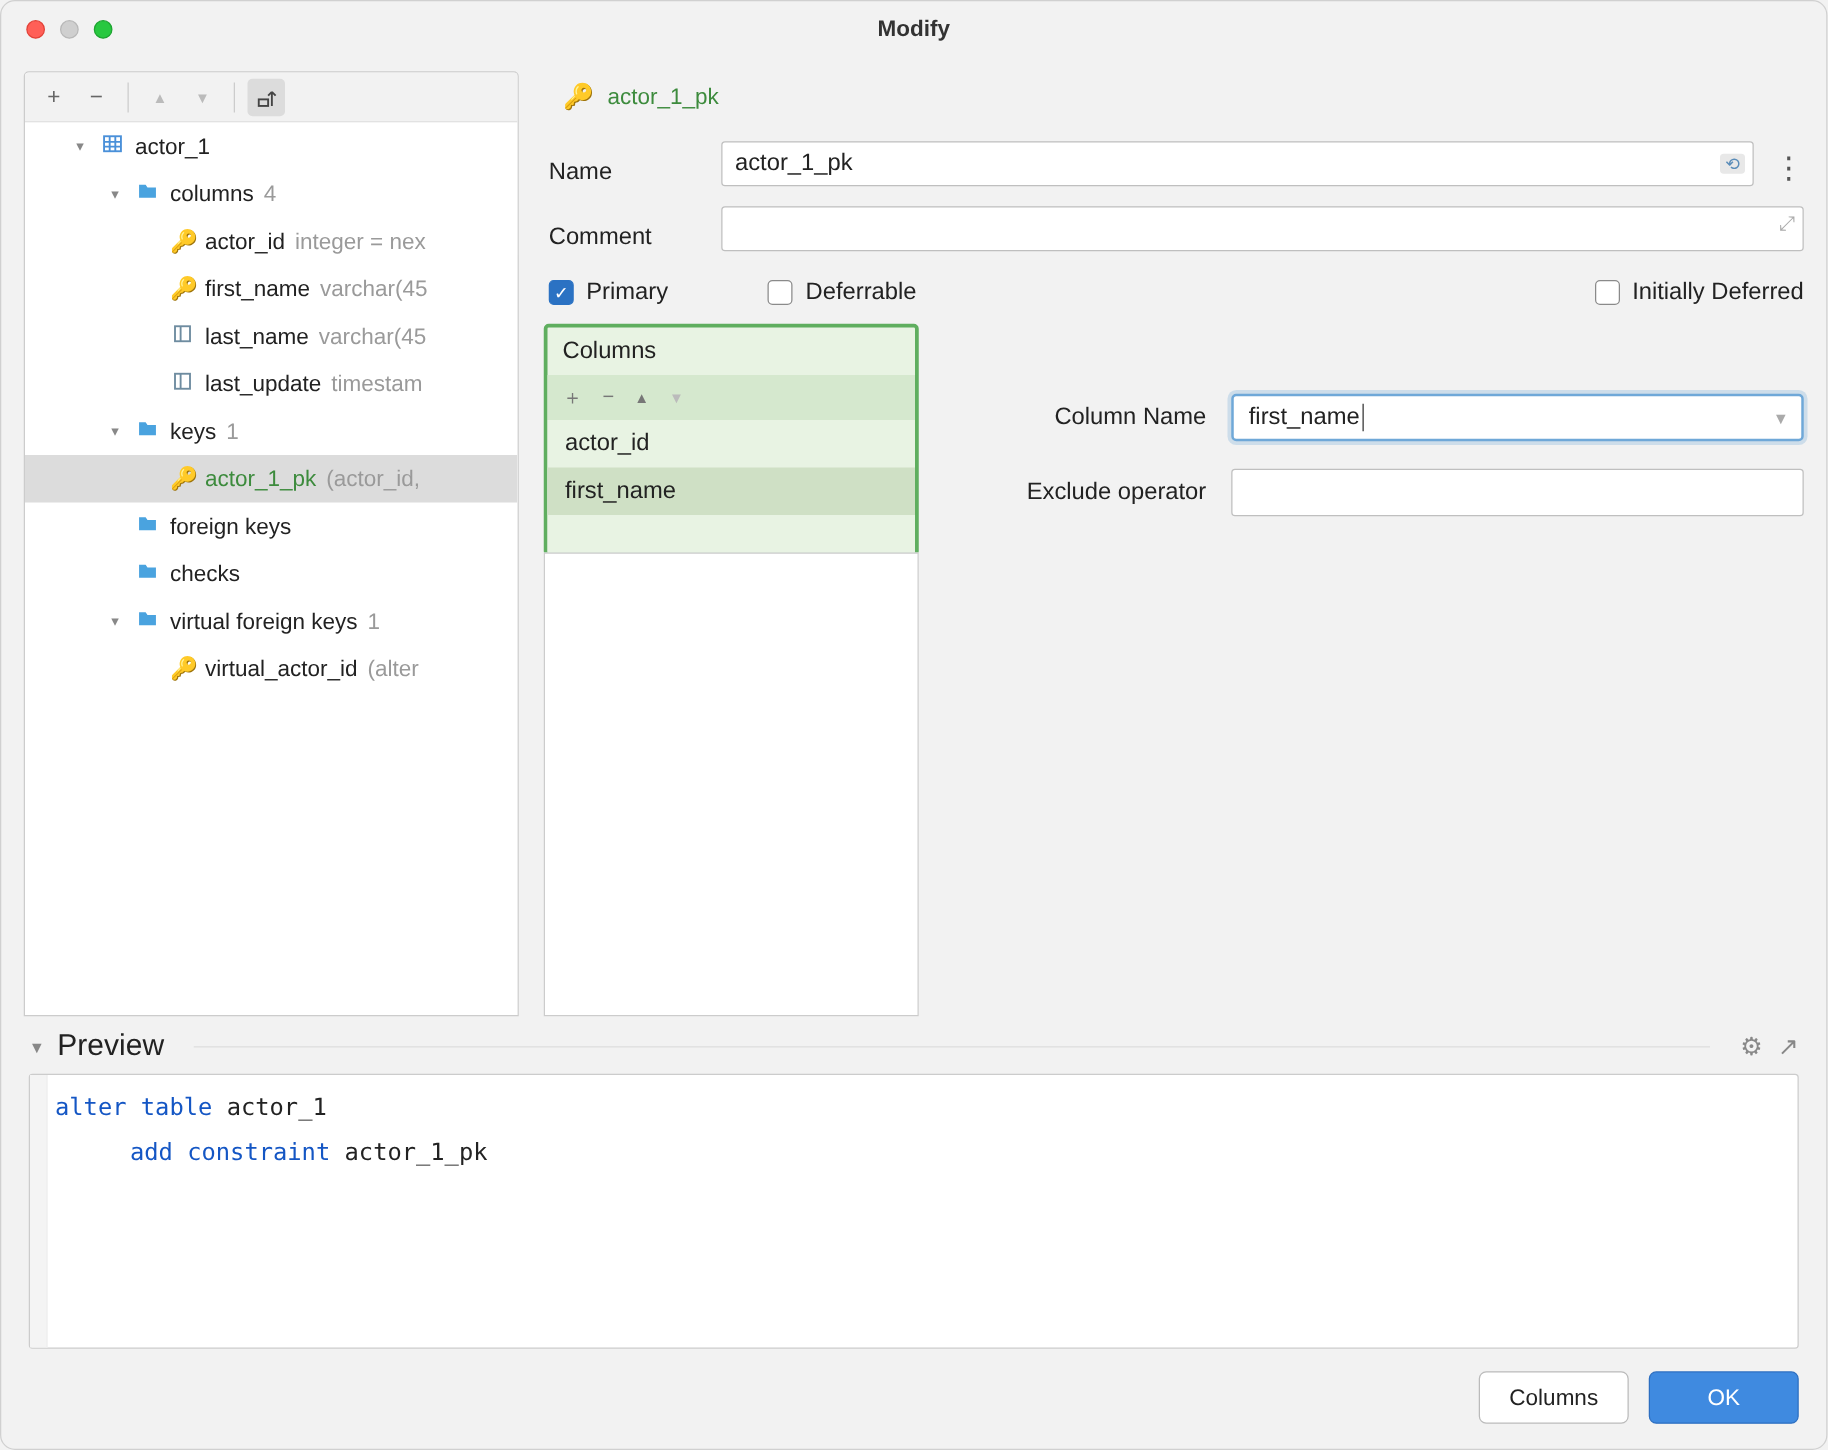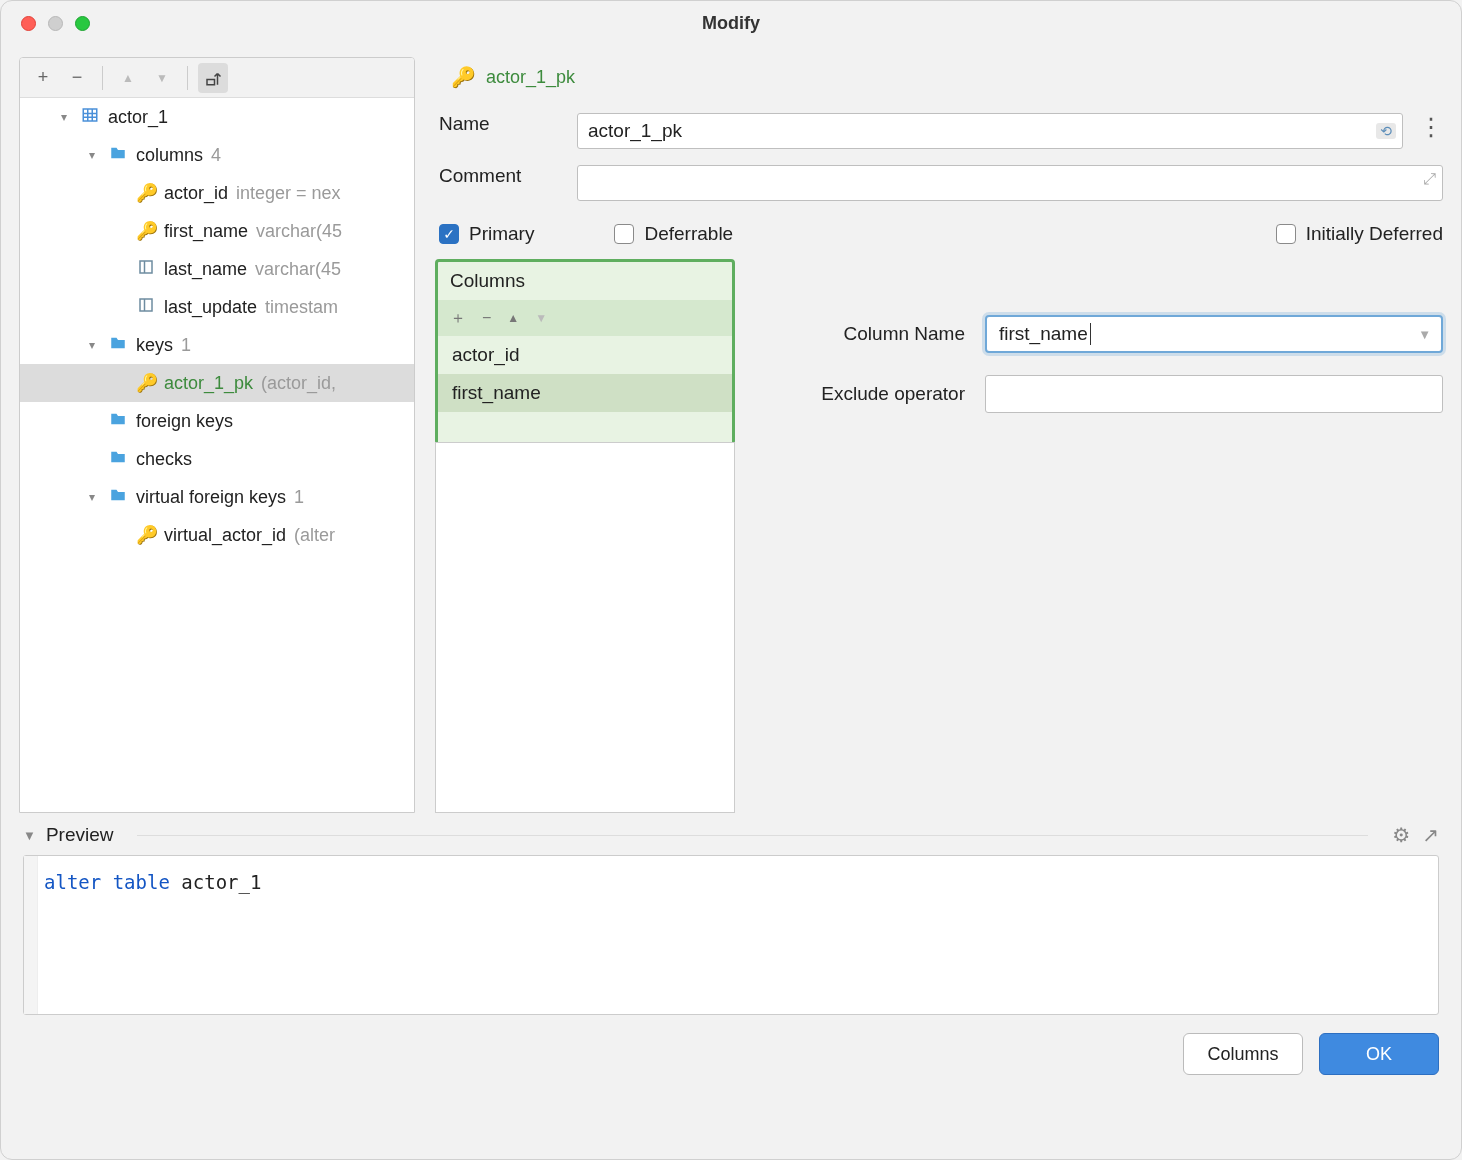--- a/index.html
+++ b/index.html
@@ -30,21 +30,21 @@
   .tree-row.indent3 { padding-left: 108px; }
   .tree-row.selected { background: #dcdcdc; }
   .tree-row .label { }
   .muted { color: #9a9a9a; }
   .green-txt { color: #3d8b3d; }
 
   .right-pane { flex: 1; display: flex; flex-direction: column; padding-left: 20px; }
   .header { display: flex; align-items: center; gap: 10px; height: 40px; padding-left: 16px;}
   .header .title-text { color: #3d8b3d; font-size: 18px; font-weight: 500; }
 
-  .form-row { display: flex; align-items: flex-start; margin-top: 16px; gap: 16px; }
+  .form-row { display: flex; align-items: flex-end; margin-top: 16px; gap: 16px; }
   .form-label { width: 126px; font-size: 19px; color: #222; padding-left: 4px;}
   .text-input { flex: 1; height: 36px; border: 1px solid #bfbfbf; border-radius: 3px; background: #fff; padding: 0 10px; font-size: 19px; display: flex; align-items: center; position: relative; }
   .badge-sync { position:absolute; right: 6px; top: 50%; transform: translateY(-50%); background:#e8e8e8; border-radius:3px; padding: 0 4px; font-size:14px; color:#5b8db9;}
   .expand-ico { position:absolute; right:6px; top:4px; color:#aaa; font-size:16px;}
   .kebab { font-size: 24px; color: #555; width: 24px; text-align: center; }
 
   .checks-row { display: flex; gap: 80px; align-items: center; margin-top: 22px; padding-left: 4px;}
   .cb-wrap { display: flex; align-items: center; gap: 10px; }
   .cb { width: 20px; height: 20px; border: 1.5px solid #8a8a8a; border-radius: 4px; display: inline-flex; align-items: center; justify-content: center; background:#fff;}
   .cb.checked { background: #2b72c3; border-color: #2b72c3; color: #fff; font-size: 14px; }
@@ -64,24 +64,24 @@
   .combo { flex: 1; height: 38px; border: 2px solid #6fa8d8; border-radius: 4px; background: #fff; position: relative; display: flex; align-items: center; padding: 0 12px; font-size: 19px; box-shadow: 0 0 0 3px rgba(111,168,216,0.28);}
   .combo .dd { position:absolute; right:10px; color:#aaa; font-size:13px;}
   .combo .caret { border-left:1px solid #333; height:22px; margin-left:2px; }
   .plain-input { flex: 1; height: 38px; border: 1px solid #bfbfbf; border-radius: 3px; background: #fff; }
 
   .cols-plain { width: 300px; border: 1px solid #ccc; background: #fff; flex:1; margin-top: -3px;}
 
   .preview-sec { padding: 10px 22px 0 22px; }
   .preview-head { display: flex; align-items: center; gap: 10px; }
   .preview-head .arrow { color: #888; font-size: 13px; }
-  .preview-head .label { font-size: 19px; }
+  .preview-head .label { font-size: 24px; }
   .preview-head .rule { flex: 1; height: 1px; background: #ddd; margin: 0 14px; }
   .preview-tools { display: flex; gap: 12px; color: #888; font-size: 20px; }
-  .code-area { margin-top: 8px; border: 1px solid #ccc; background: #fff; border-radius: 3px; font-family: ui-monospace, Menlo, Consolas, monospace; font-size: 19px; line-height: 1.9; padding: 8px 0; height: 160px; position:relative;}
+  .code-area { margin-top: 8px; border: 1px solid #ccc; background: #fff; border-radius: 3px; font-family: ui-monospace, Menlo, Consolas, monospace; font-size: 19px; line-height: 1.9; padding: 8px 0; height: 220px; position:relative;}
   .gutter { position:absolute; left:0; top:0; bottom:0; width:14px; background:#f4f4f4; border-right: 1px solid #eee;}
   .code-line { padding-left: 20px; }
   .kw { color: #1456c4; }
   .ident { color: #7d3e9d; }
   .punct { color: #333; }
 
   .footer { display: flex; justify-content: flex-end; gap: 16px; padding: 18px 22px 22px; }
   .btn { min-width: 120px; height: 42px; border-radius: 6px; border: 1px solid #bbb; background: #fff; font-size: 18px; display:inline-flex; align-items:center; justify-content:center;}
   .btn.primary { background: #3f8ae0; border-color: #2d6fc1; color: #fff; }
 
@@ -303,19 +303,22 @@
     <div class="preview-tools">
       <span>⚙</span>
       <span>↗</span>
     </div>
   </div>
   <div class="code-area">
     <div class="gutter"></div>
     <div class="code-line">
       <span class="kw">alter</span> <span class="kw">table</span> <span>actor_1</span>
     </div>
+    <div class="code-line" style="padding-left:80px">
+      <span class="kw">add</span> <span class="kw">constraint</span> <span>actor_1_pk</span>
+    </div>
   </div>
 </div>
 
 <div class="footer">
   <div class="btn">Columns</div>
   <div class="btn primary">OK</div>
 </div>
 
 </body></html>

